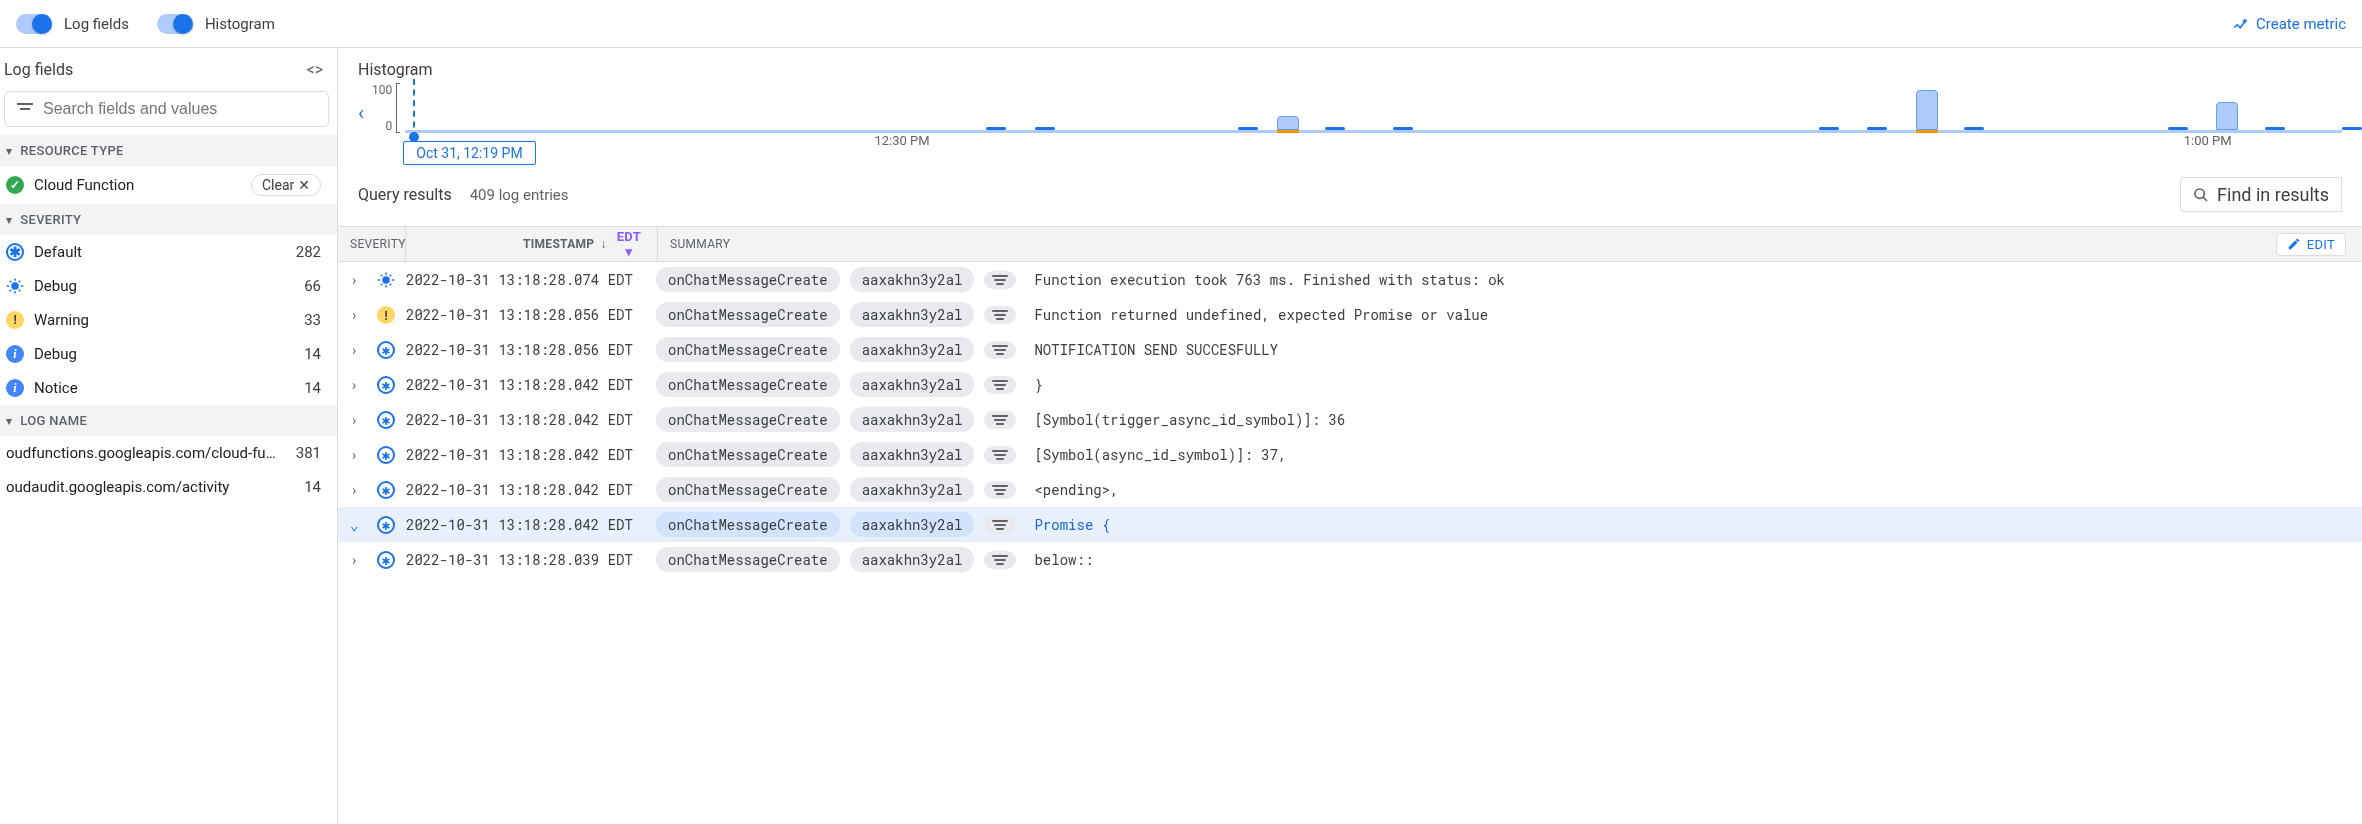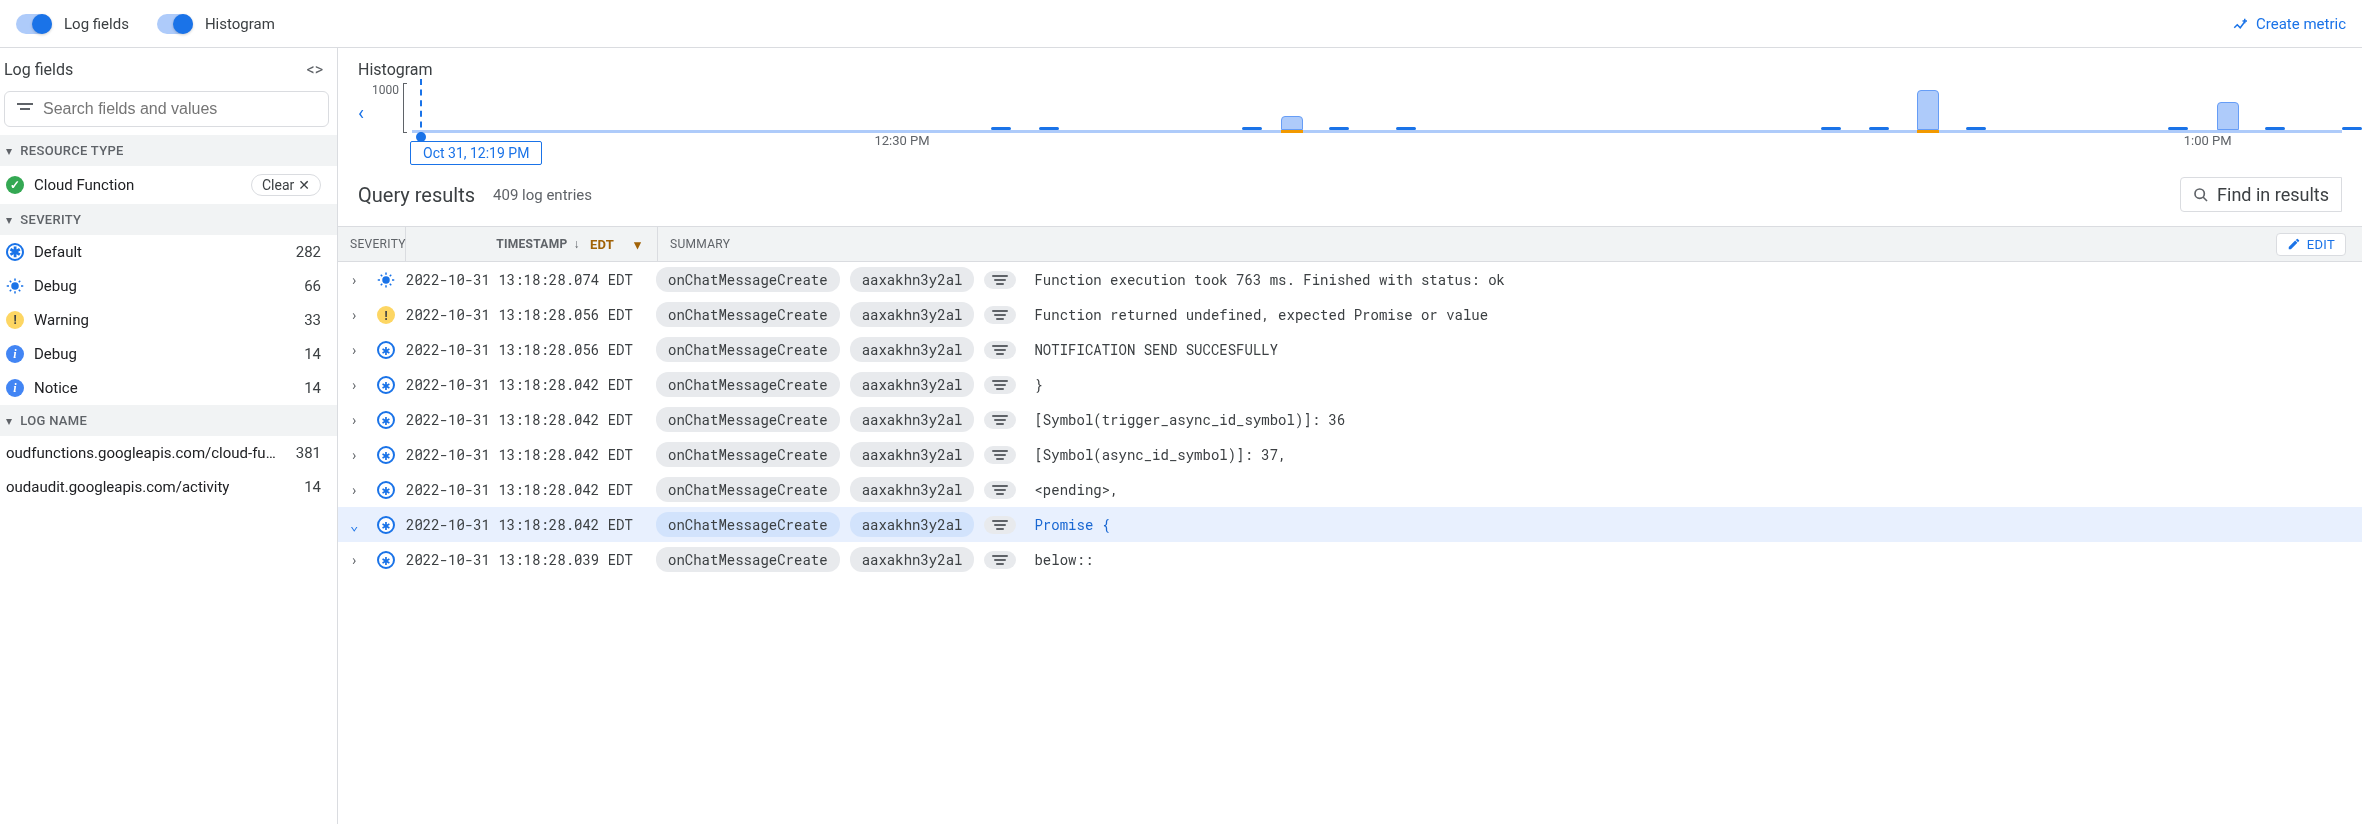--- a/index.html
+++ b/index.html
@@ -28,42 +28,42 @@
 .sev-debug { color: #1a73e8; font-size: 16px; }
 .sev-warning { background: #fdd663; color: #3c4043; }
 .sev-info { background: #4285f4; color: #fff; font-style: italic; font-family: serif; }
 .sev-notice { background: #4285f4; color: #fff; font-style: italic; font-family: serif; }
 .sev-check { background: #34a853; color: #fff; }
 .content { flex: 1; display: flex; flex-direction: column; overflow: hidden; }
 .histogram-section { padding: 12px 20px 0 20px; }
 .histogram-title { font-size: 16px; color: #3c4043; margin-bottom: 4px; }
 .histogram-body { display: flex; align-items: flex-start; gap: 8px; }
 .hist-back { color: #1a73e8; font-size: 20px; cursor: pointer; padding-top: 18px; }
-.hist-axis { display: flex; flex-direction: row; justify-content: space-between; height: 50px; font-size: 12px; color: #5f6368; text-align: right; border-right: 1px solid #5f6368; padding-right: 4px; position: relative; }
+.hist-axis { display: flex; flex-direction: column; justify-content: space-between; height: 50px; font-size: 12px; color: #5f6368; text-align: right; border-right: 1px solid #5f6368; padding-right: 4px; position: relative; }
 .hist-axis::before, .hist-axis::after { content: ''; position: absolute; right: -4px; width: 4px; height: 1px; background: #5f6368; }
 .hist-axis::before { top: 0; }
 .hist-axis::after { bottom: 0; }
 .hist-chart { flex: 1; position: relative; height: 50px; border-bottom: 3px solid #aecbfa; }
 .hist-bar { position: absolute; bottom: 0; width: 22px; background: #aecbfa; border: 1px solid #669df6; border-radius: 4px 4px 0 0; }
 .hist-dash { position: absolute; bottom: 0; width: 20px; height: 3px; background: #1a73e8; border-radius: 2px; }
 .hist-orange { position: absolute; bottom: -3px; width: 22px; height: 3px; background: #f29900; }
 .hist-marker { position: absolute; left: 8px; top: -4px; bottom: -8px; border-left: 2px dashed #1a73e8; }
 .hist-marker::after { content: ''; position: absolute; bottom: -4px; left: -6px; width: 10px; height: 10px; background: #1a73e8; border-radius: 50%; }
 .hist-time-label { position: absolute; border: 1px solid #1a73e8; border-radius: 2px; padding: 3px 12px; color: #1a73e8; font-size: 14px; background: #fff; top: 58px; }
 .hist-ticks { position: relative; height: 30px; margin-left: 64px; }
 .hist-tick { position: absolute; font-size: 13px; color: #5f6368; transform: translateX(-50%); }
 .results-header { display: flex; align-items: center; padding: 14px 20px; gap: 18px; }
-.results-title { font-size: 20px; color: #3c4043; }
+.results-title { font-size: 16px; color: #3c4043; }
 .results-count { font-size: 15px; color: #5f6368; }
 .find-results { border: 1px solid #dadce0; border-radius: 4px 0 0 4px; padding: 6px 12px; display: flex; align-items: center; gap: 8px; font-size: 18px; color: #3c4043; cursor: pointer; }
 .table-header { display: flex; align-items: center; background: #f1f3f4; border-top: 1px solid #dadce0; border-bottom: 1px solid #dadce0; font-size: 12px; color: #5f6368; letter-spacing: 0.3px; height: 36px; }
 .th { padding: 0 12px; display: flex; align-items: center; gap: 6px; border-right: 1px solid #dadce0; height: 100%; }
 .th-severity { width: 68px; }
 .th-timestamp { width: 252px; justify-content: flex-end; font-weight: bold; }
-.tz-chip { color: #a16207; font-size: 13px; padding: 2px 4px; display: flex; align-items: center; gap: 20px; cursor: pointer; }
+.tz-chip { color: #8b5cf6; font-size: 13px; padding: 2px 4px; display: flex; align-items: center; gap: 0; cursor: pointer; flex-direction: column; }
 .th-summary { flex: 1; justify-content: space-between; padding-right: 16px; }
 .edit-btn { color: #1a73e8; display: flex; align-items: center; gap: 6px; font-size: 13px; border: 1px solid #dadce0; border-radius: 4px; padding: 3px 10px; cursor: pointer; background: #fff; }
 .log-rows { overflow-y: auto; }
 .log-row { display: flex; align-items: center; padding: 5px 12px; gap: 10px; font-family: 'Roboto Mono', monospace; font-size: 14px; }
 .log-row.selected { background: #e8f0fe; }
 .log-row.selected .expand-chev { color: #1a73e8; }
 .expand-chev { color: #5f6368; width: 16px; cursor: pointer; font-size: 14px; }
 .log-sev { width: 20px; display: flex; justify-content: center; }
 .log-ts { width: 240px; color: #3c4043; }
 .chip { background: #e8eaed; border-radius: 12px; padding: 3px 12px; color: #3c4043; font-size: 14px; }

